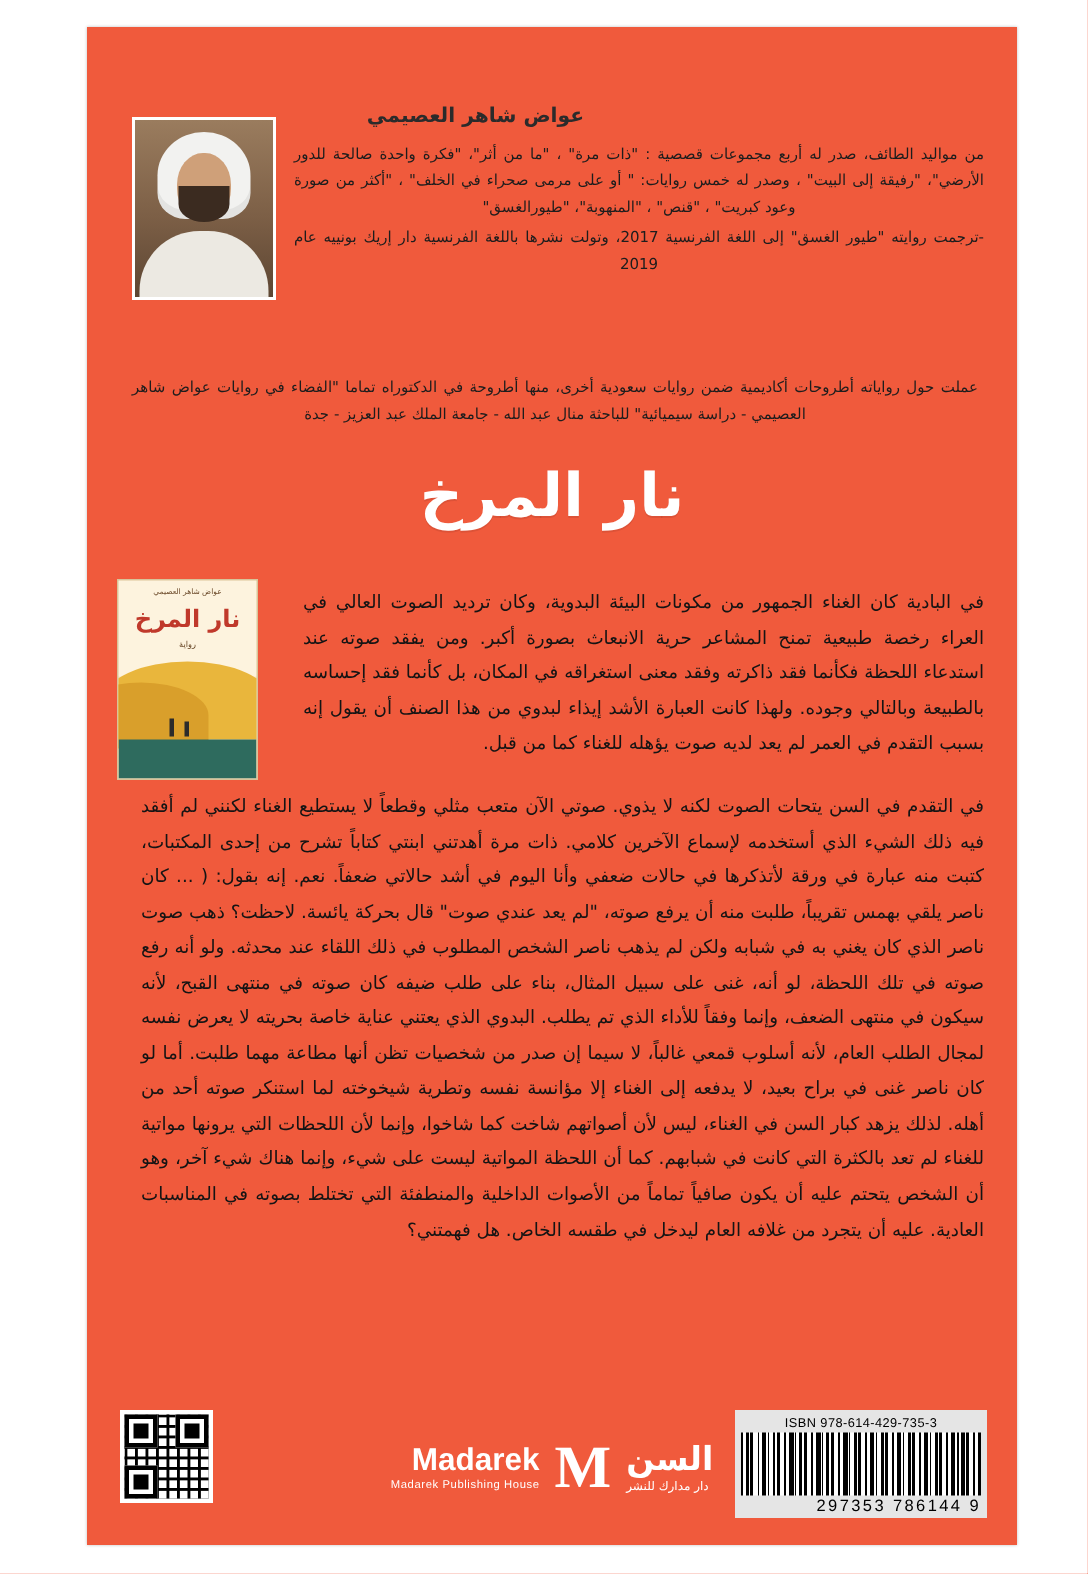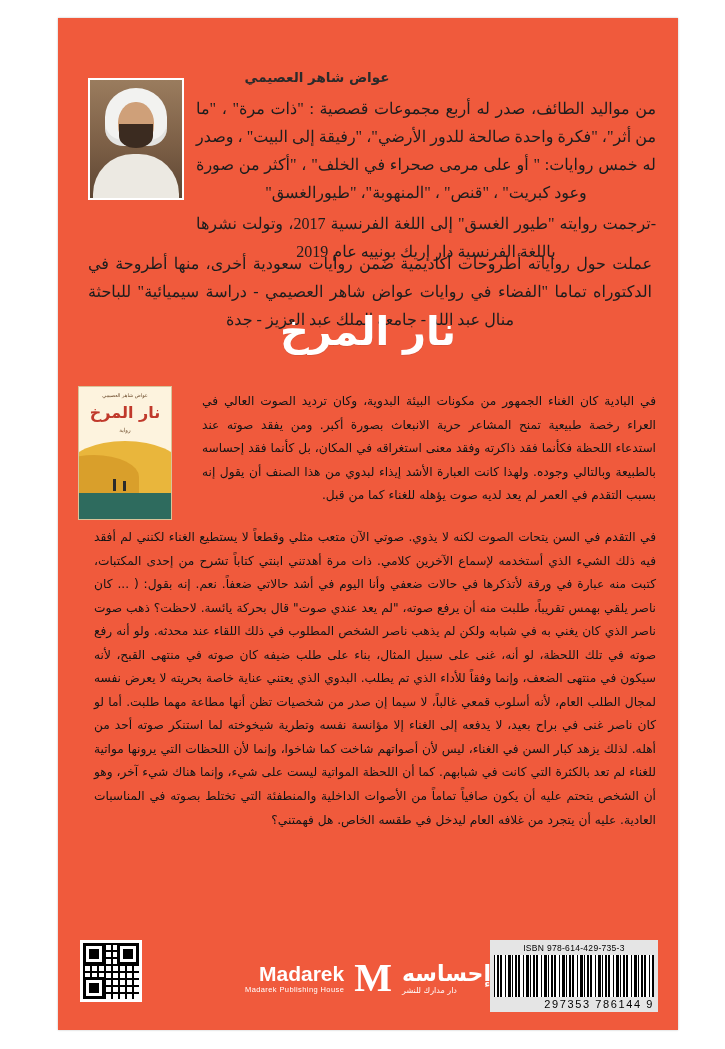--- a/index.html
+++ b/index.html
@@ -93,25 +93,24 @@
     text-align: center;
     padding-right: 110px;
     padding-left: 8px;
     margin: 0 0 8px 0;
     line-height: 1.4;
   }
   .author-bio {
     padding-right: 4px;
     padding-left: 120px;
     color: #1d1d1d;
-    font-size: 16px;
+    font-size: 10px;
     line-height: 1.75;
     text-align: justify;
     text-align-last: center;
-    font-family: Liberation Serif, serif;
   }
   .author-bio p {
     margin: 0 0 3px 0;
   }
   .author-bio-wide {
     padding-left: 6px;
   }
   
   .title-block {
     position: absolute;
@@ -394,21 +393,21 @@
   <div class="footer">
 
     <div class="barcode">
       <div class="barcode-isbn">ISBN  978-614-429-735-3</div>
       <div class="barcode-bars"></div>
       <div class="barcode-num">9 786144 297353</div>
     </div>
 
     <div class="publisher">
       <div class="pub-ar">
-        <div class="pub-ar-name">إحساسه</div>
+        <div class="pub-ar-name">السن</div>
         <div class="pub-ar-sub">دار مدارك للنشر</div>
       </div>
       <div class="pub-mark">M</div>
       <div class="pub-en">
         <div class="pub-en-name">Madarek</div>
         <div class="pub-en-sub">Madarek Publishing House</div>
       </div>
     </div>
 
     <div class="qr">

